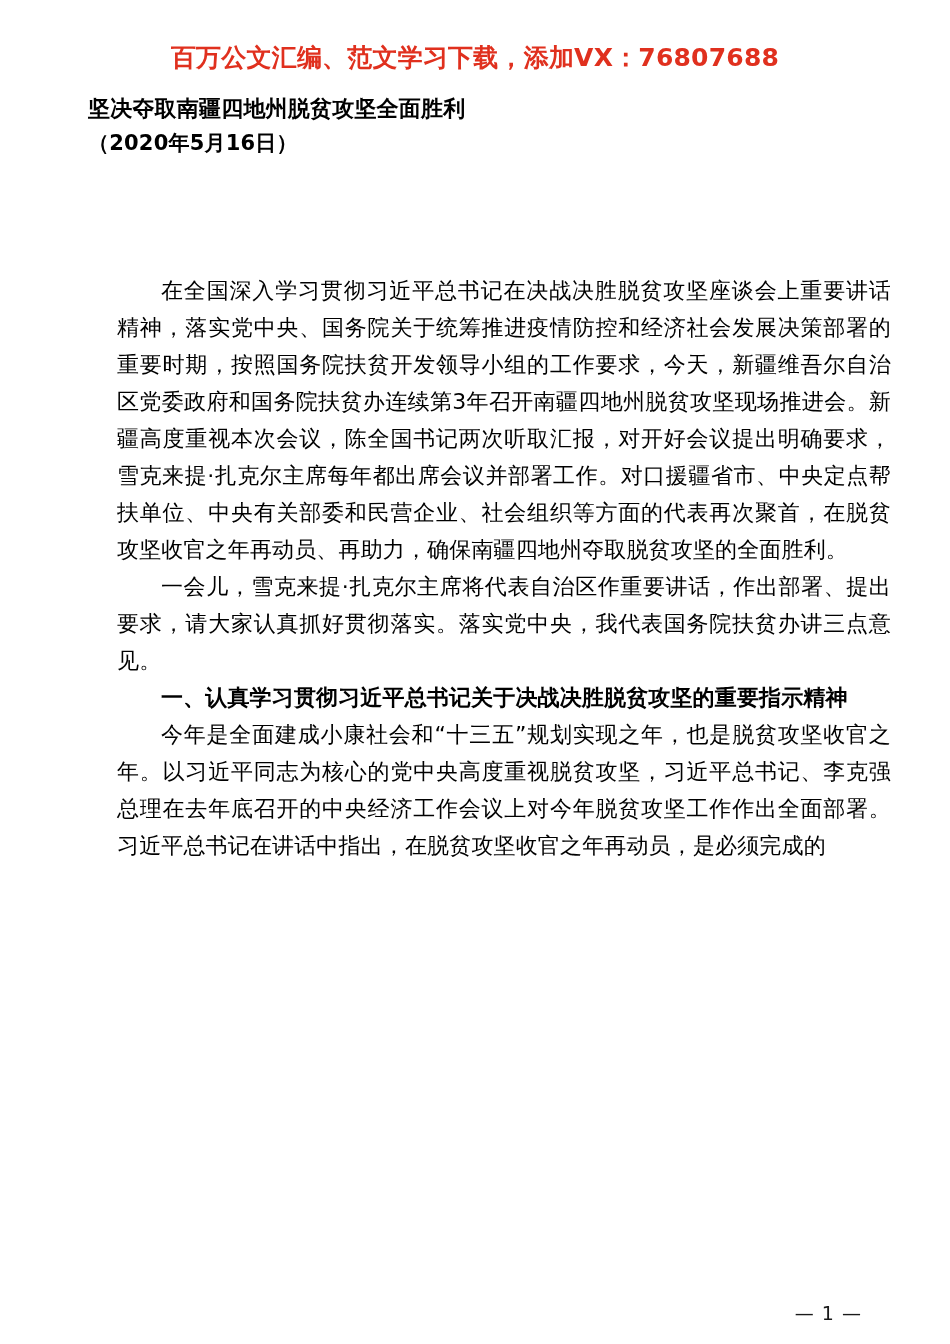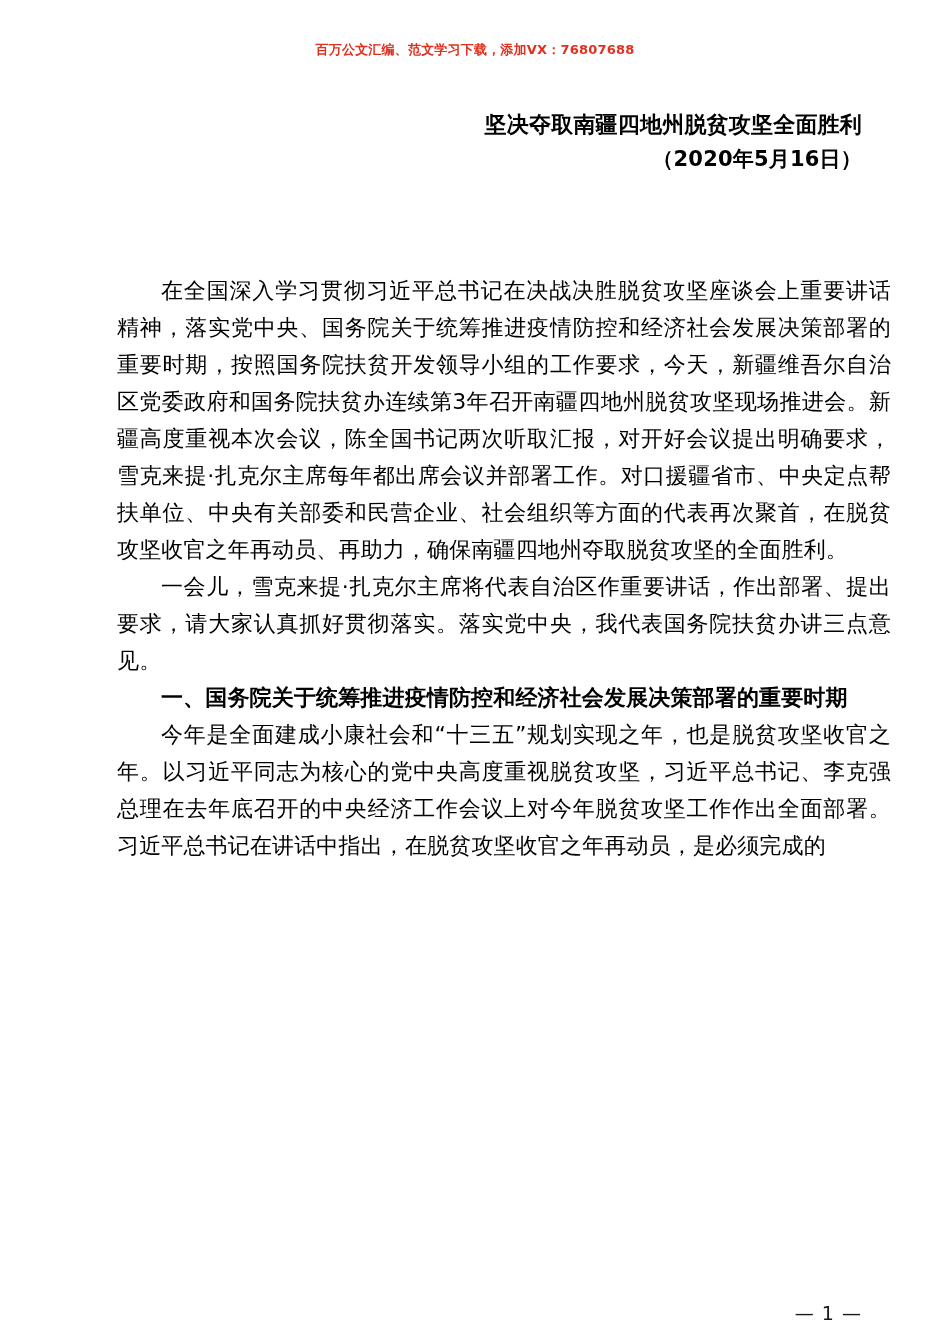--- a/index.html
+++ b/index.html
@@ -19,34 +19,34 @@
   }
 
   
   .watermark {
     position: absolute;
     top: 42px;
     left: 0;
     width: 950px;
     text-align: center;
     color: #e0301e;
-    font-size: 13px;
+    font-size: 25px;
     font-weight: bold;
     letter-spacing: 0.2px;
     line-height: 1.25;
     white-space: nowrap;
   }
 
   
   .title-block {
     position: absolute;
-    top: 108px;
+    top: 92px;
     left: 88px;
     width: 774px;
-    text-align: right;
+    text-align: left;
   }
   .title-line {
     font-size: 22px;
     font-weight: bold;
     line-height: 33px;
     letter-spacing: 0.2px;
     white-space: nowrap;
   }
   .title-date {
     font-size: 21px;
@@ -99,19 +99,19 @@
   <div class="watermark">百万公文汇编、范文学习下载，添加VX：76807688</div>
 
   <div class="title-block">
     <div class="title-line">坚决夺取南疆四地州脱贫攻坚全面胜利</div>
     <div class="title-date">（2020年5月16日）</div>
   </div>
 
   <div class="body-block" id="body-block">
       <p class="para">在全国深入学习贯彻习近平总书记在决战决胜脱贫攻坚座谈会上重要讲话精神，落实党中央、国务院关于统筹推进疫情防控和经济社会发展决策部署的重要时期，按照国务院扶贫开发领导小组的工作要求，今天，新疆维吾尔自治区党委政府和国务院扶贫办连续第3年召开南疆四地州脱贫攻坚现场推进会。新疆高度重视本次会议，陈全国书记两次听取汇报，对开好会议提出明确要求，雪克来提·扎克尔主席每年都出席会议并部署工作。对口援疆省市、中央定点帮扶单位、中央有关部委和民营企业、社会组织等方面的代表再次聚首，在脱贫攻坚收官之年再动员、再助力，确保南疆四地州夺取脱贫攻坚的全面胜利。</p>
       <p class="para">一会儿，雪克来提·扎克尔主席将代表自治区作重要讲话，作出部署、提出要求，请大家认真抓好贯彻落实。落实党中央，我代表国务院扶贫办讲三点意见。</p>
-      <p class="para heading">一、国务院关于统筹推进疫情防控和经济社会发展决策部署的重要时期</p>
+      <p class="para heading">一、认真学习贯彻习近平总书记关于决战决胜脱贫攻坚的重要指示精神</p>
       <p class="para">今年是全面建成小康社会和“十三五”规划实现之年，也是脱贫攻坚收官之年。以习近平同志为核心的党中央高度重视脱贫攻坚，习近平总书记、李克强总理在去年底召开的中央经济工作会议上对今年脱贫攻坚工作作出全面部署。习近平总书记在讲话中指出，在脱贫攻坚收官之年再动员，是必须完成的</p>
     </div>
 
   <div class="footer">— 1 —</div>
 
 </div>
 
 </body></html>

